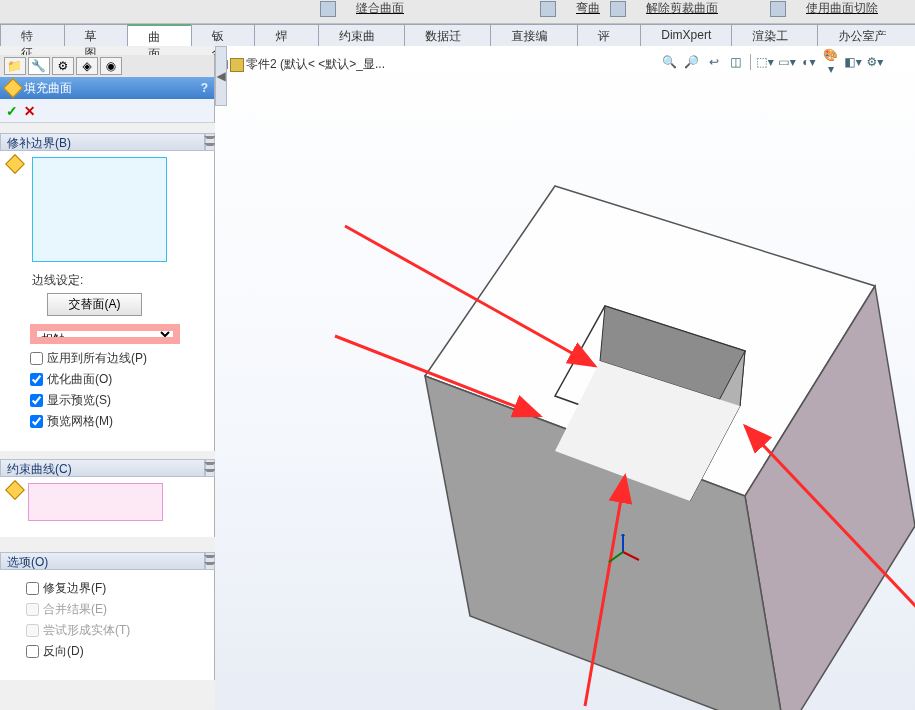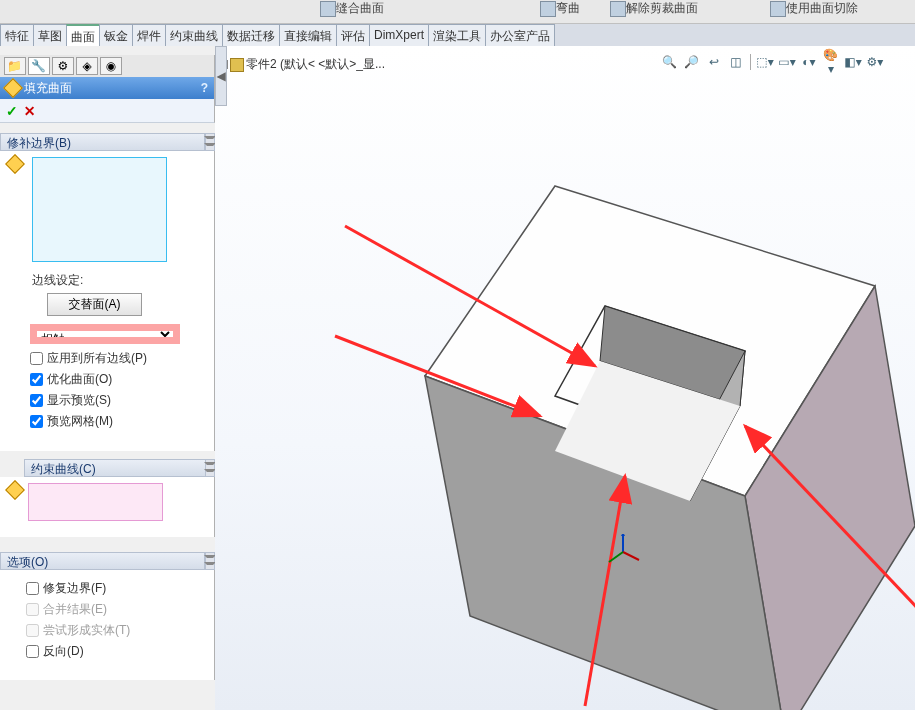--- a/index.html
+++ b/index.html
@@ -1,26 +1,26 @@
 <!DOCTYPE html>
 <html><head>
 <meta charset="utf-8">
 <style>
 * { box-sizing: border-box; margin: 0; padding: 0; font-family: "Microsoft YaHei", SimSun, Arial, sans-serif; font-size: 12px; }
 body { width: 915px; height: 710px; background: #f0f0f0; overflow: hidden; position: relative; }
 
 
 .top-icon-row { position: absolute; top: 0; left: 0; right: 0; height: 24px; background: #e8e8e8; border-bottom: 1px solid #c0c0c0; }
-.top-icon-row .group { position: absolute; display: flex; align-items: center; gap: 0; }
+.top-icon-row .group { position: absolute; display: flex; align-items: center; gap: 20px; text-decoration: underline; }
 .top-icon-row .ico { width: 16px; height: 16px; background: #c0d0e0; border: 1px solid #8090a0; }
 .top-icon-row .lbl { font-size: 12px; color: #444; }
 
 
 .cmd-tabs { position: absolute; top: 24px; left: 0; right: 0; height: 22px; display: flex; background: #d8dde6; }
-.cmd-tabs .tab { padding: 3px 4px; border: 1px solid #9aa7b8; border-bottom: none; background: #e9edf3; color: #333; cursor: pointer; margin-right: -1px; }
+.cmd-tabs .tab { padding: 3px 20px; border: 1px solid #9aa7b8; border-bottom: none; background: #e9edf3; color: #333; cursor: pointer; margin-right: -1px; }
 .cmd-tabs .tab.active { background: #fff; border-top: 2px solid #6a8; }
 
 
 .subbar { position: absolute; top: 46px; left: 0; right: 0; height: 20px; border-bottom: 1px solid #c0c0c0; }
 
 
 .fm-tabs { position: absolute; top: 55px; left: 0; width: 215px; height: 22px; background: #e7e7e7; display: flex; gap: 2px; padding: 2px 4px; border-right: 1px solid #b0b0b0; }
 .fm-tabs .fm-tab { width: 22px; height: 18px; border: 1px solid #a0a0a0; background: #f3f3f3; display: flex; align-items: center; justify-content: center; }
 .fm-tabs .fm-tab.active { background: #fff; }
 
@@ -44,21 +44,21 @@
 .sel-box { width: 135px; height: 105px; border: 1px solid #38bdf0; background: #e8f7fd; margin-left: 20px; }
 .sel-icon { position: absolute; left: 8px; top: 6px; width: 14px; height: 14px; background: #ffd050; border: 1px solid #b88000; transform: rotate(45deg); }
 
 .edge-label { margin: 10px 0 4px 20px; color: #333; }
 .alt-btn { display: block; margin: 4px auto 8px 35px; width: 95px; padding: 2px 0; background: linear-gradient(#fdfdfd,#e3e3e3); border: 1px solid #9a9a9a; }
 .combo { width: 150px; margin-left: 18px; height: 20px; border: 7px solid #fca5a5; background: #fff; }
 
 .chk-row { display: flex; align-items: center; margin: 4px 0 0 18px; color: #333; }
 .chk-row input { margin-right: 4px; }
 
-.sec2-head { top: 459px; margin-left: 24px; }
+.sec2-head { top: 459px; }
 .sec2-body { top: 477px; height: 60px; }
 .sel-box2 { width: 135px; height: 38px; border: 1px solid #e59ad4; background: #fde8f6; margin-left: 20px; }
 .sel-icon2 { position: absolute; left: 8px; top: 6px; width: 14px; height: 14px; background: #ffd050; border: 1px solid #b88000; transform: rotate(45deg); }
 
 .sec3-head { top: 552px; }
 .sec3-body { top: 570px; height: 110px; }
 .sec3-body .chk-row.disabled { color: #a0a0a0; }
 
 
 .grip { position: absolute; left: 205px; width: 10px; height: 18px; background: #e0e4ec; border: 1px solid #b6c0d0; display: flex; flex-direction: column; align-items: center; justify-content: center; gap: 1px; }

